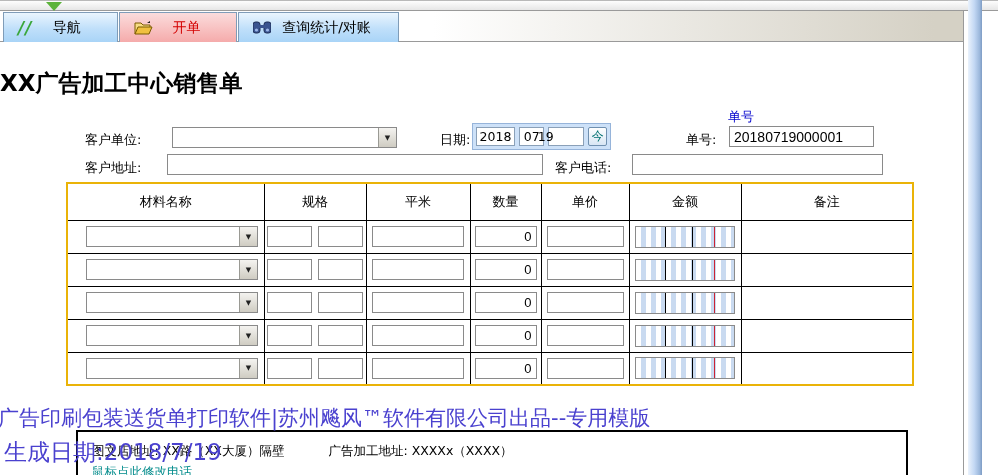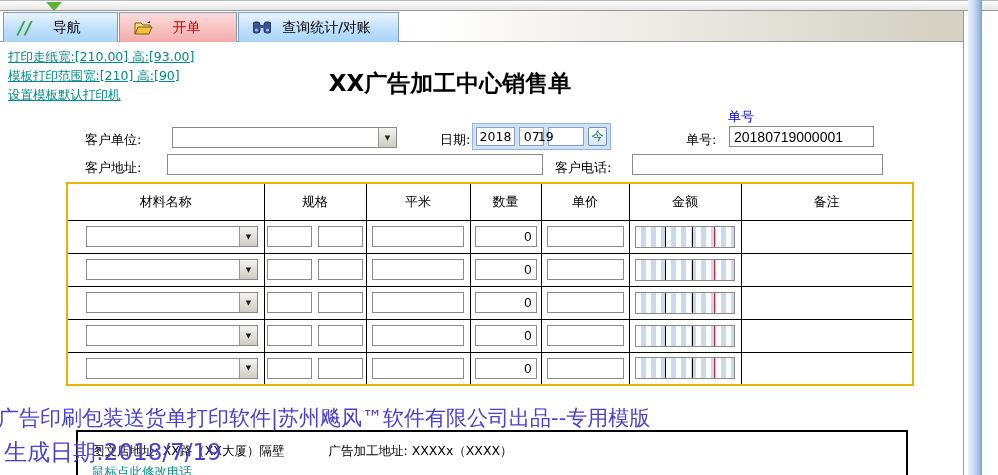--- a/index.html
+++ b/index.html
@@ -27,21 +27,21 @@
   
   .content-edge { position:absolute; left:963px; top:11px; width:1px; height:464px; background:#9a9a9a; }
   .right-strip { position:absolute; left:968px; top:0; width:14px; height:475px;
     background:linear-gradient(to right,#eaf2fc,#c3d8f4 45%,#9cb8dc 82%,#7e9cc4); }
 
   
   .links { position:absolute; left:8px; top:47px; }
   .tlink { display:block; color:#008b8b; text-decoration:underline; font-size:12.5px; line-height:19px; cursor:pointer; white-space:nowrap; }
   .tlink2 { color:#008b8b; text-decoration:underline; font-size:12.5px; cursor:pointer; }
 
-  .title { position:absolute; left:0; top:68px; width:900px; text-align:center;
+  .title { position:absolute; left:0; top:68px; width:900px; text-align:left;
     font-size:23px; font-weight:bold; color:#000; }
 
   .lbl { position:absolute; font-size:13px; color:#000; white-space:nowrap; }
   .blue-cap { position:absolute; font-size:13px; color:#0000cc; }
 
   .tin { border:1px solid #8a8a8a; background:#fff; height:21px; font-size:13px; padding:0 4px; outline:none; }
 
   
   .combo { border:1px solid #8a8a8a; background:#fff; display:flex; height:21px; }
   .combo-text { flex:1; }
@@ -132,25 +132,20 @@
           <circle cx="14.5" cy="9" r="1.6" fill="#9db6e8"></circle>
         </svg>
       </span>
       <span class="tab-label">查询统计/对账</span>
     </div>
   </div>
 
   <div class="content-edge"></div>
   <div class="right-strip"></div>
 
-  <div class="links">
-    <a class="tlink">打印走纸宽:[210.00] 高:[93.00]</a>
-    <a class="tlink">模板打印范围宽:[210] 高:[90]</a>
-    <a class="tlink">设置模板默认打印机</a>
-  </div>
 
   <div class="title">XX广告加工中心销售单</div>
 
   <span class="lbl" style="left:85px;top:131px;">客户单位:</span>
   <div class="combo main-combo">
     <div class="combo-text"></div>
     <div class="combo-btn">▼</div>
   </div>
 
   <span class="lbl" style="left:440px;top:131px;">日期:</span>

